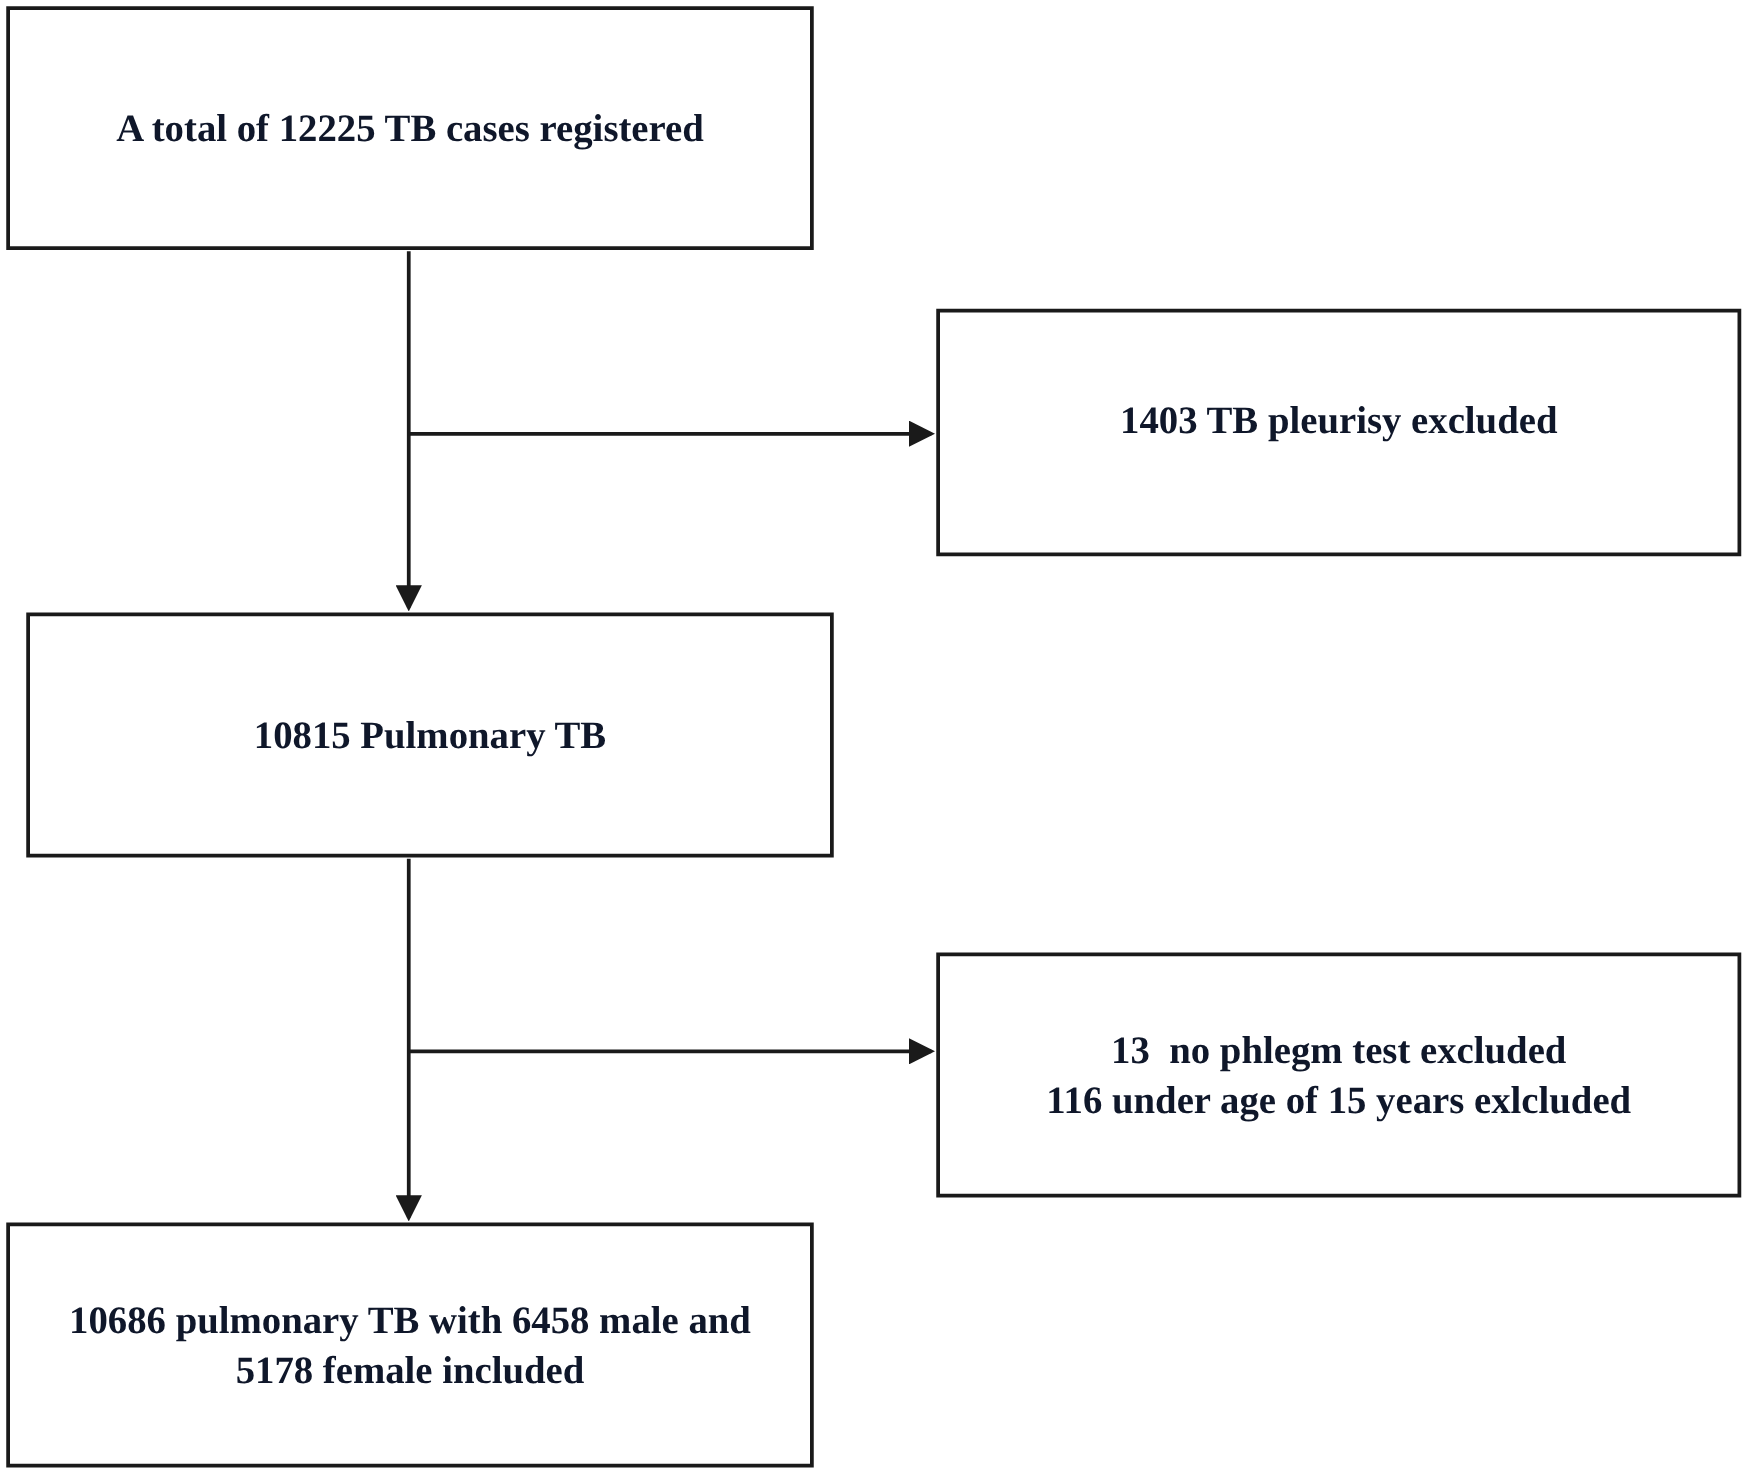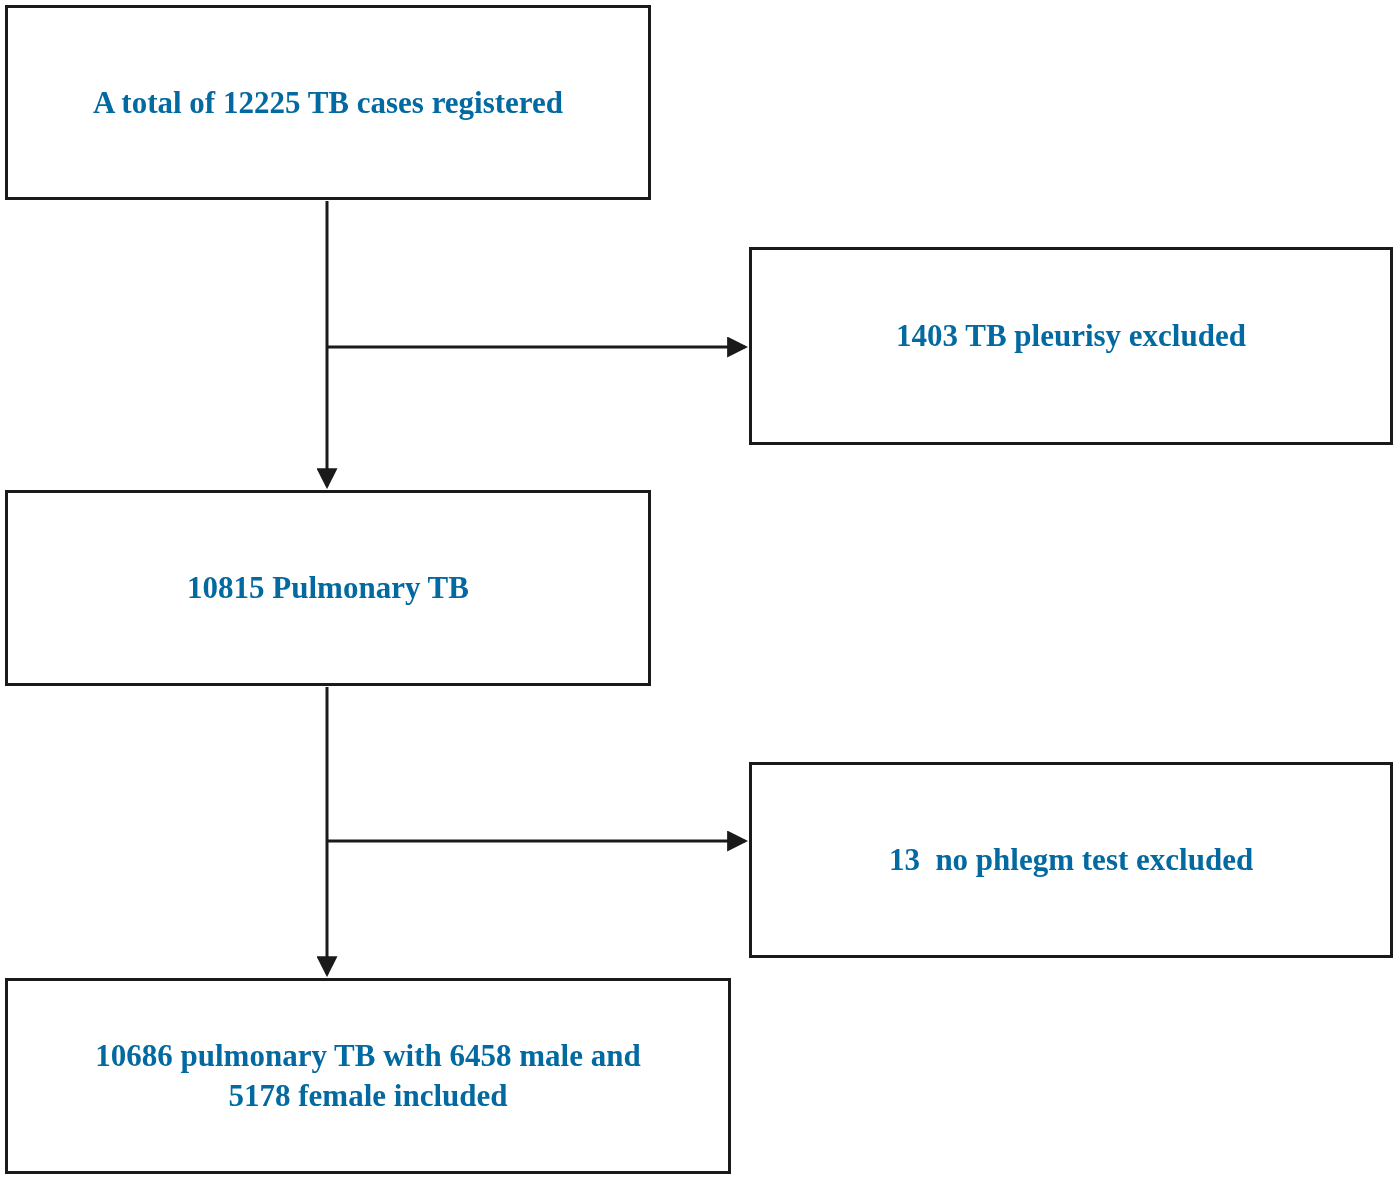--- a/index.html
+++ b/index.html
@@ -25,33 +25,33 @@
   .node {
     position: absolute;
     box-sizing: border-box;
     border: 3px solid #1a1a1a;
     background: #ffffff;
     display: flex;
     flex-direction: column;
     justify-content: center;
     align-items: center;
     text-align: center;
-    color: #0369a1;
+    color: #0f172a;
     font-weight: bold;
     font-size: 31px;
     line-height: 40px;
   }
   .node .line {
     white-space: pre-wrap; 
   }
   #node-registered        { left: 5px;   top: 5px;   width: 646px; height: 195px; }
   #node-excluded-pleurisy { left: 749px; top: 247px; width: 644px; height: 198px; padding-bottom: 20px; gap: 40px; }
-  #node-pulmonary         { left: 5px;   top: 490px; width: 646px; height: 196px; }
+  #node-pulmonary         { left: 21px;   top: 490px; width: 646px; height: 196px; }
   #node-excluded-phlegm   { left: 749px; top: 742px; width: 644px; height: 196px; margin-top: 20px; }
-  #node-included          { left: 5px;   top: 978px; width: 726px; height: 196px; }
+  #node-included          { left: 5px;   top: 978px; width: 646px; height: 196px; }
 </style>
 </head>
 <body>
 
 <div class="canvas">
 
   <svg class="connectors" viewBox="0 0 1400 1179" xmlns="http://www.w3.org/2000/svg" aria-hidden="true">
     <defs>
       <marker id="arrowhead" viewBox="0 0 10 10" refX="8.5" refY="5" markerWidth="7" markerHeight="7" orient="auto-start-reverse" markerUnits="strokeWidth">
         <path d="M0,0 L10,5 L0,10 Z" fill="#1a1a1a"></path>
@@ -70,20 +70,21 @@
   <div class="node" id="node-excluded-pleurisy">
     <div class="line">1403 TB pleurisy excluded</div>
   </div>
 
   <div class="node" id="node-pulmonary">
     <div class="line">10815 Pulmonary TB</div>
   </div>
 
   <div class="node" id="node-excluded-phlegm">
     <div class="line">13  no phlegm test excluded</div>
+    <div class="line">116 under age of 15 years exlcluded</div>
   </div>
 
   <div class="node" id="node-included">
     <div class="line">10686 pulmonary TB with 6458 male and</div>
     <div class="line">5178 female included</div>
   </div>
 
 </div>
 
 </body></html>

